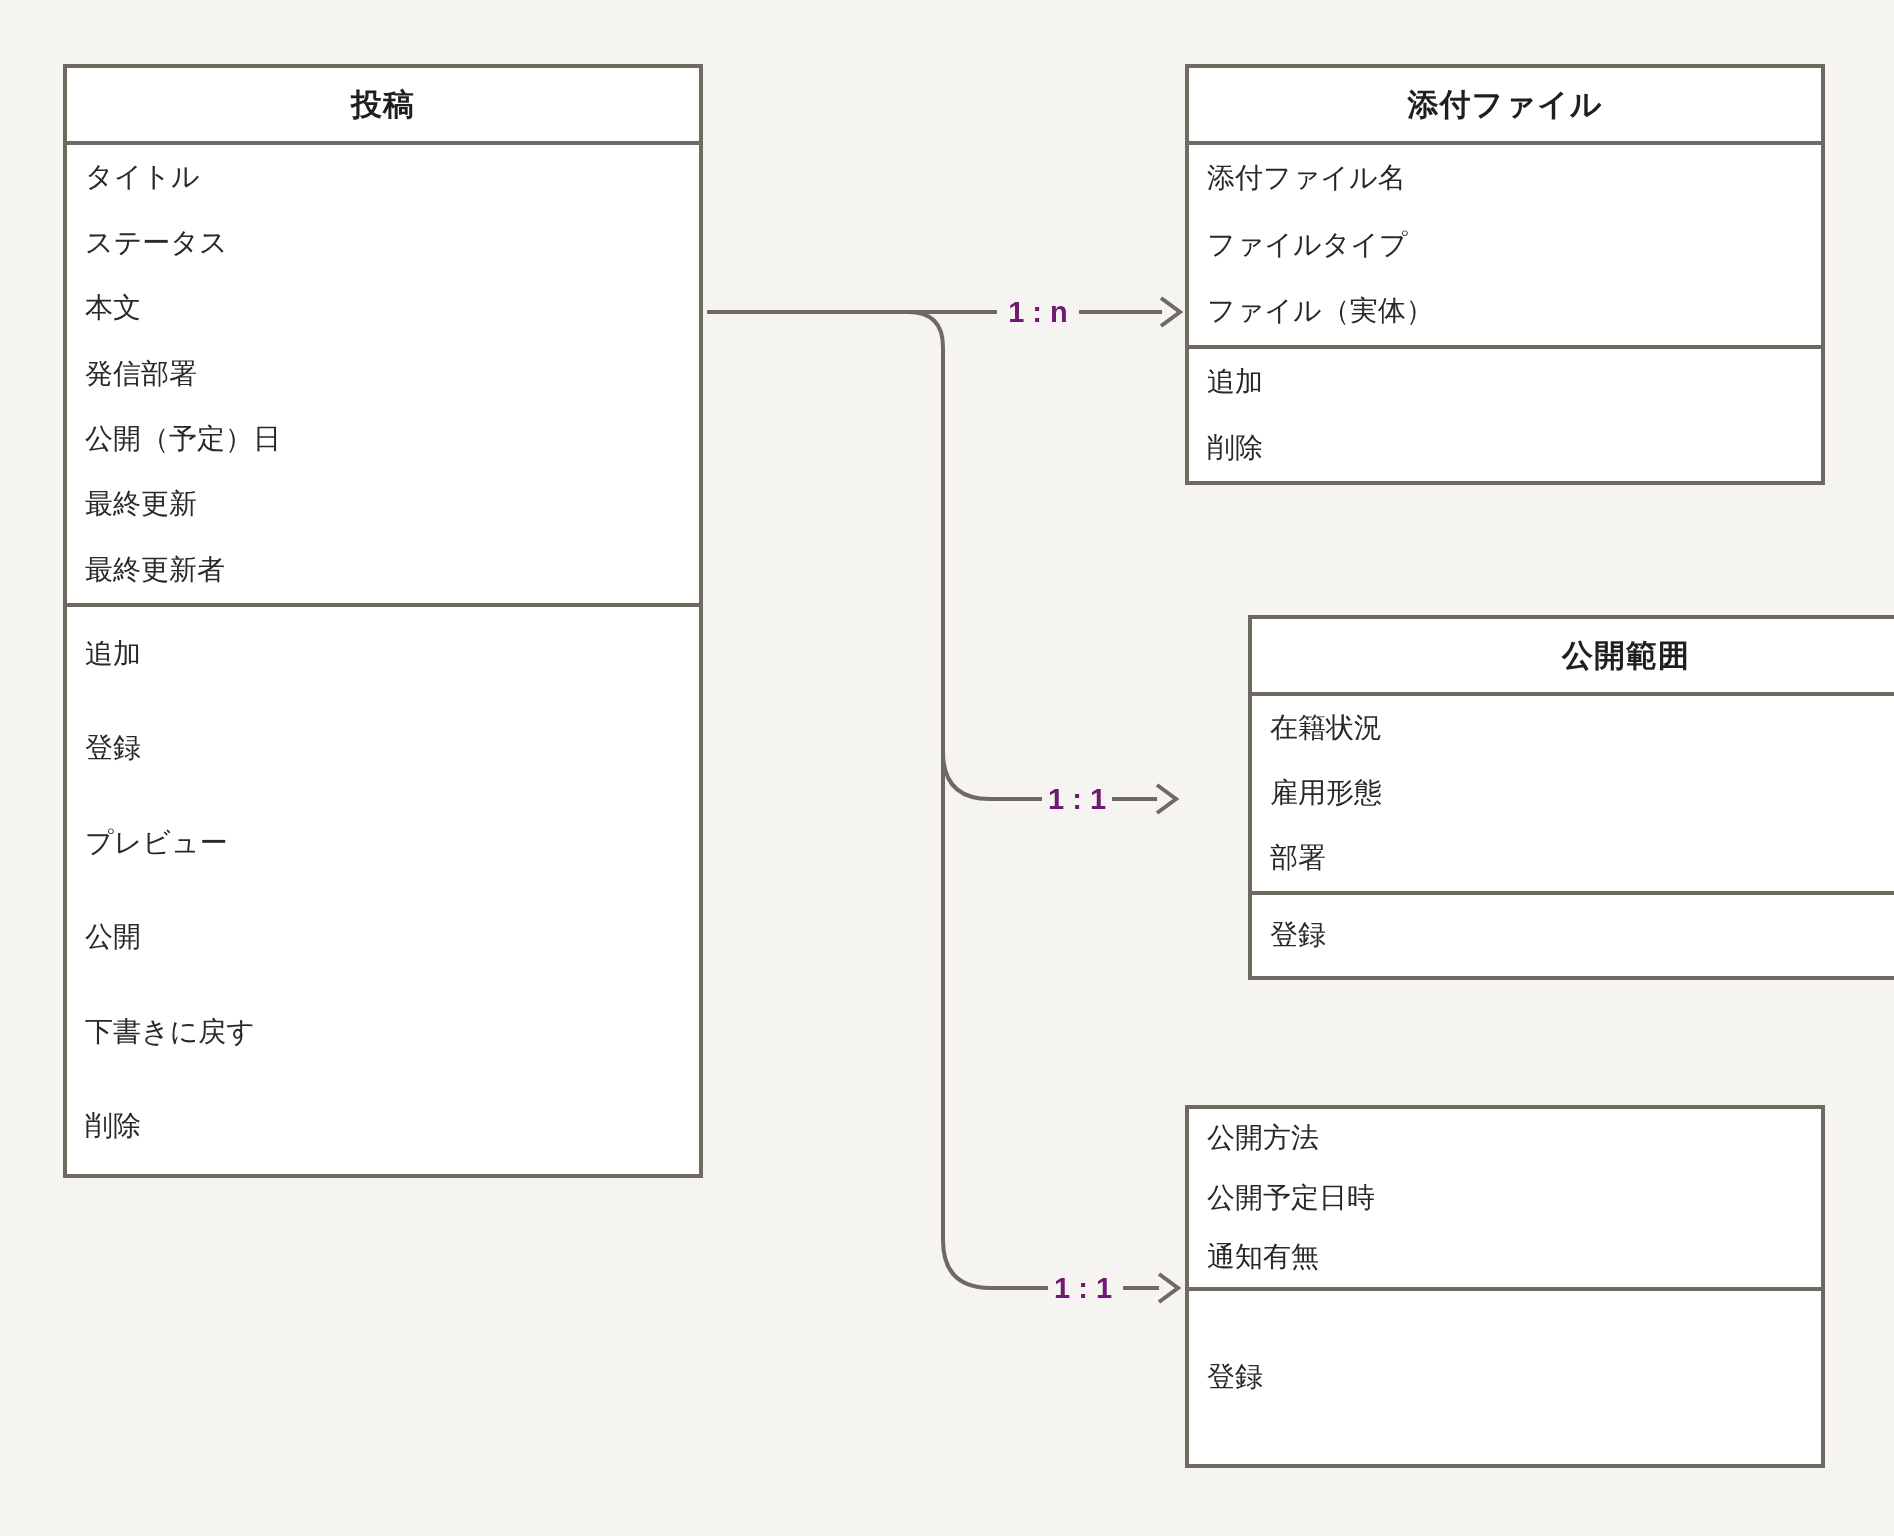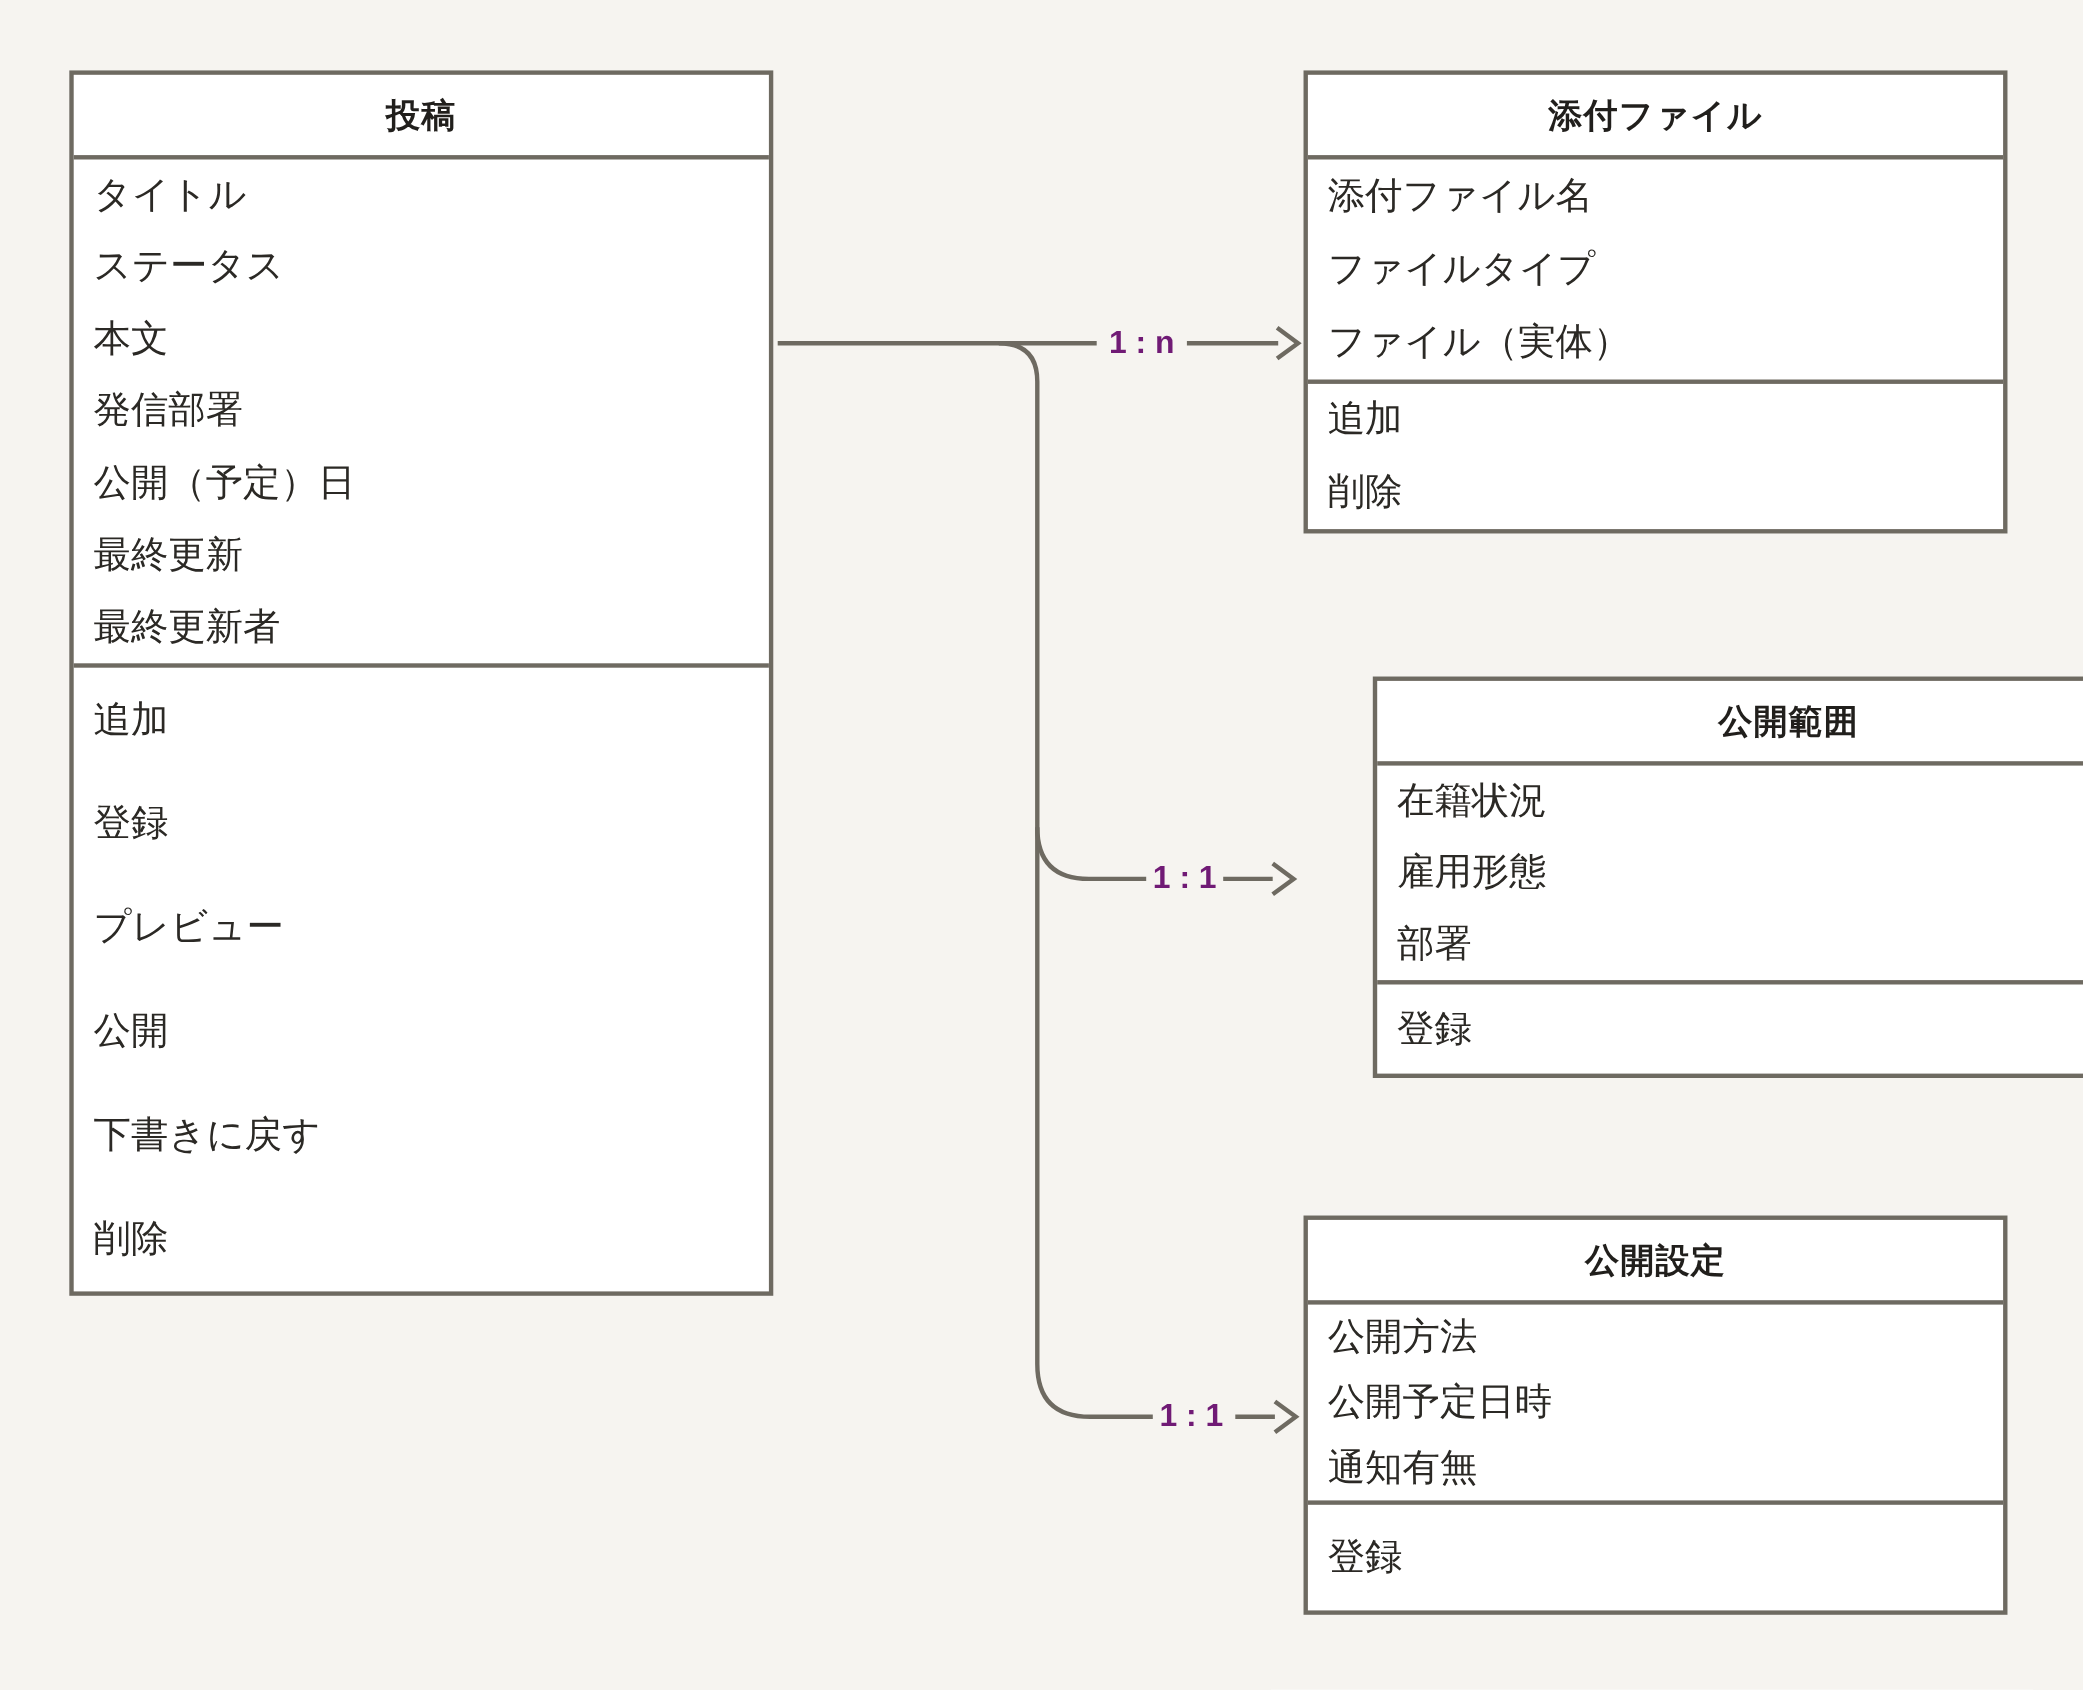--- a/index.html
+++ b/index.html
@@ -45,21 +45,21 @@
   .section {
     box-sizing: border-box;
     display: flex;
     flex-direction: column;
     justify-content: space-around;
   }
   .section.fields { border-bottom: 4px solid #6e6a61; }
   .section.actions { flex: 1 1 auto; }
   .row {
     padding-left: 18px;
-    font-size: 34px;
+    font-size: 28px;
     line-height: 1.1;
     white-space: nowrap;
   }
 
   
   #entity-post       { left: 63px;   top: 64px;   width: 640px; height: 1114px; }
   #entity-post .fields       { height: 462px; }
   #entity-attachment { left: 1185px; top: 64px;   width: 640px; height: 421px; }
   #entity-attachment .fields { height: 204px; }
   #entity-scope      { left: 1248px; top: 615px;  width: 756px; height: 365px; }
@@ -146,21 +146,20 @@
       <div class="row">在籍状況</div>
       <div class="row">雇用形態</div>
       <div class="row">部署</div>
     </div>
     <div class="section actions">
       <div class="row">登録</div>
     </div>
   </div>
 
   <div class="entity" id="entity-settings">
-    <div class="entity-title">公開設定</div>
     <div class="section fields">
       <div class="row">公開方法</div>
       <div class="row">公開予定日時</div>
       <div class="row">通知有無</div>
     </div>
     <div class="section actions">
       <div class="row">登録</div>
     </div>
   </div>
 

